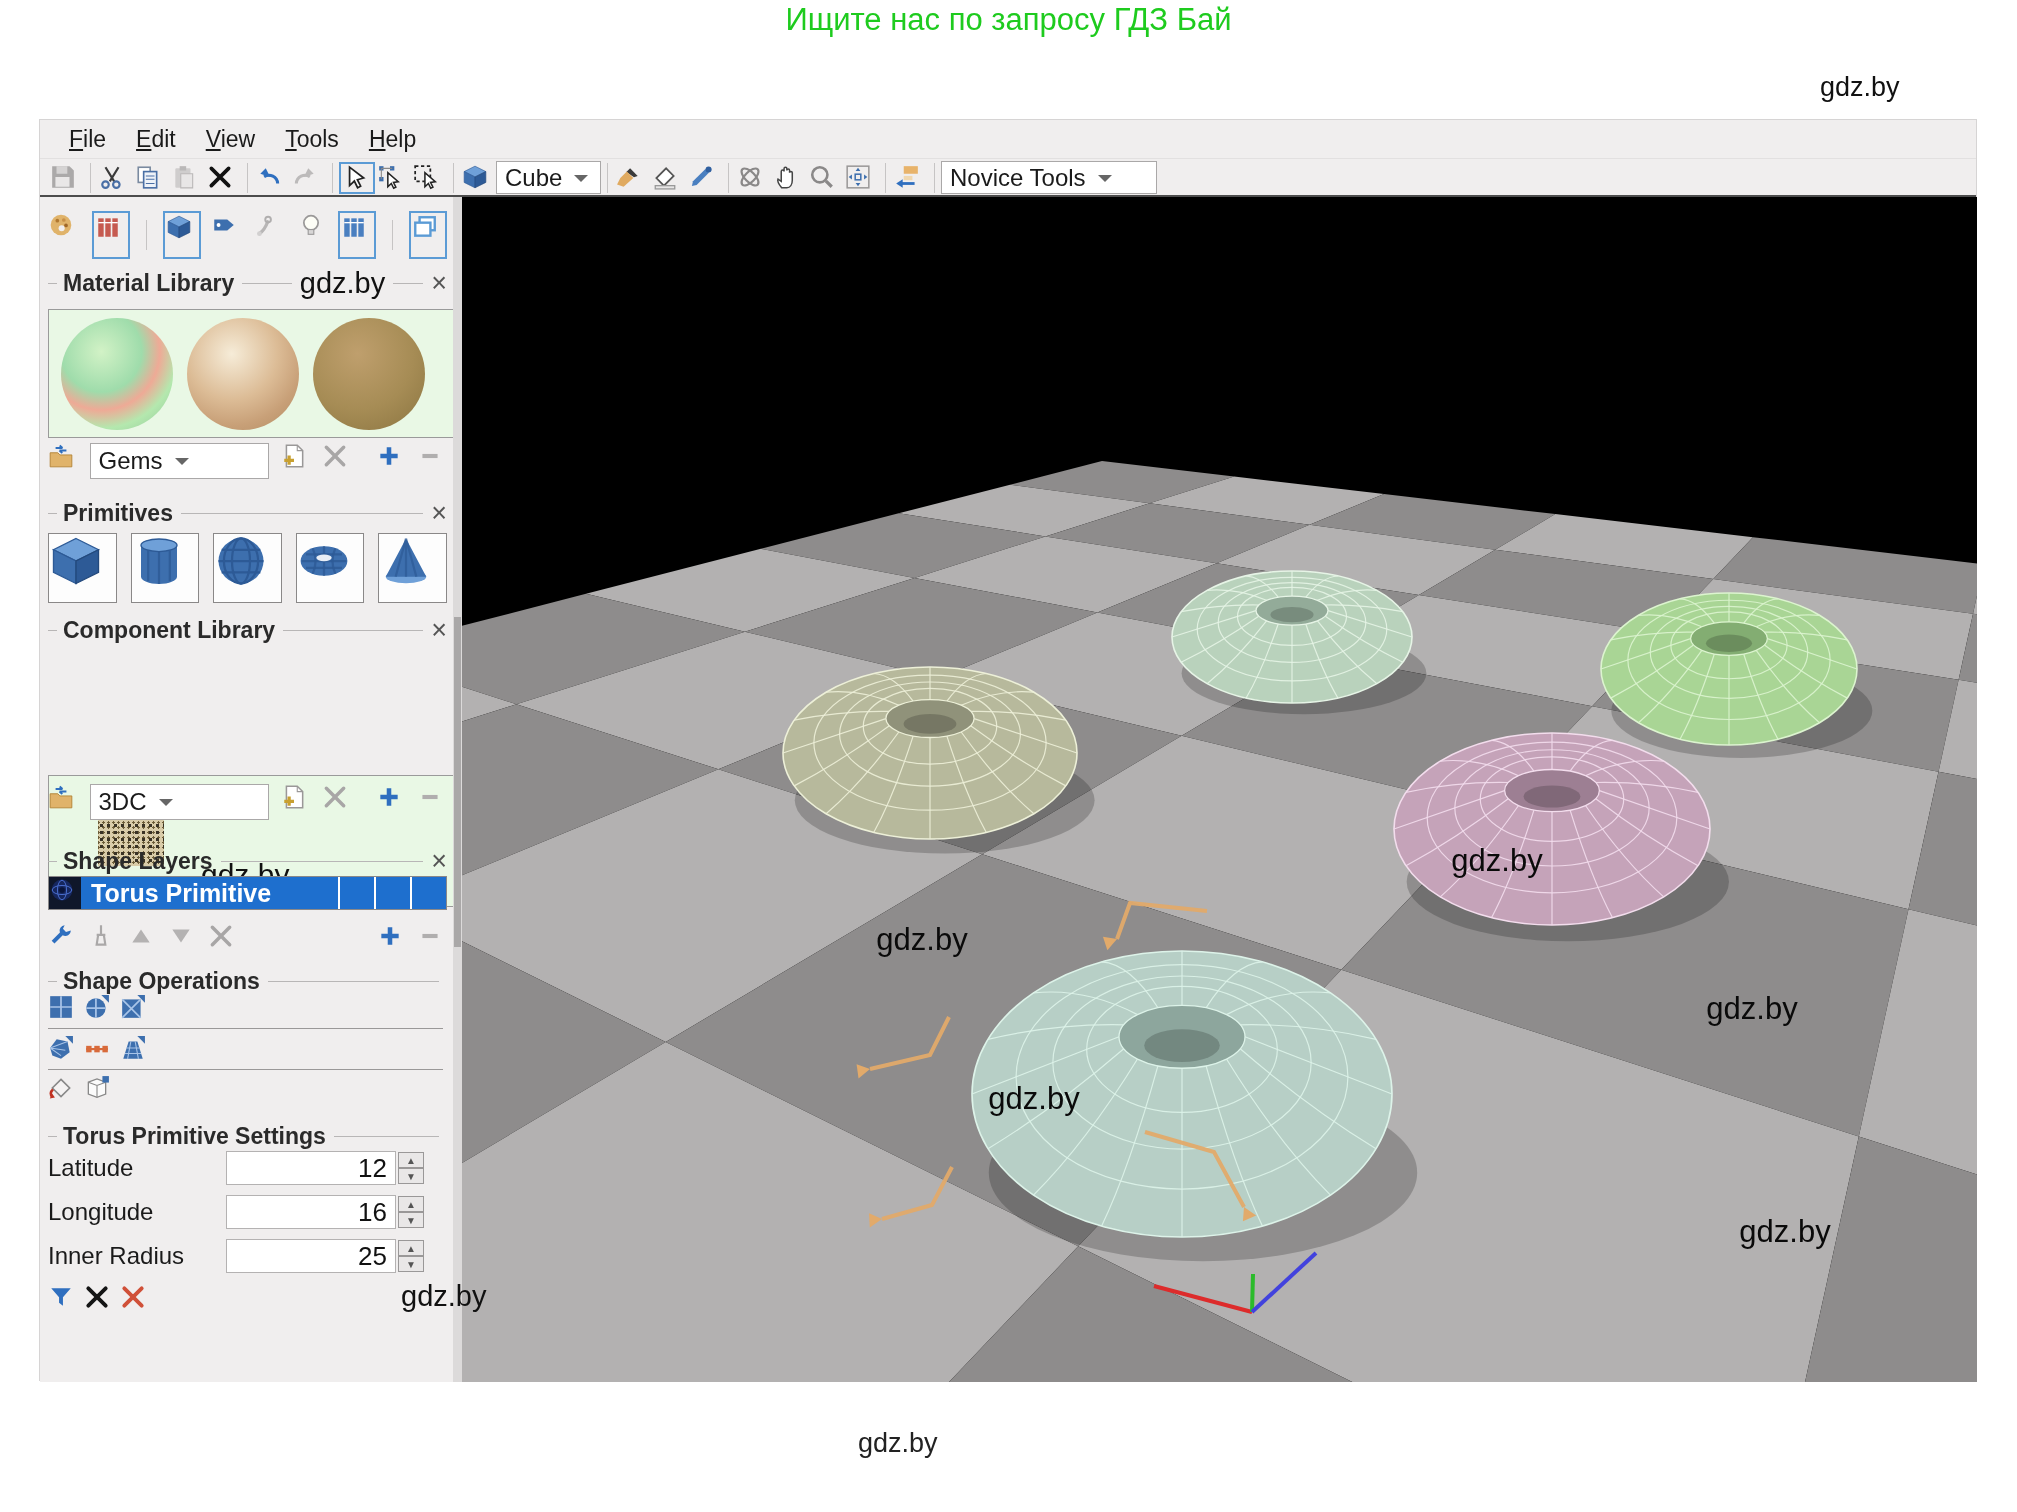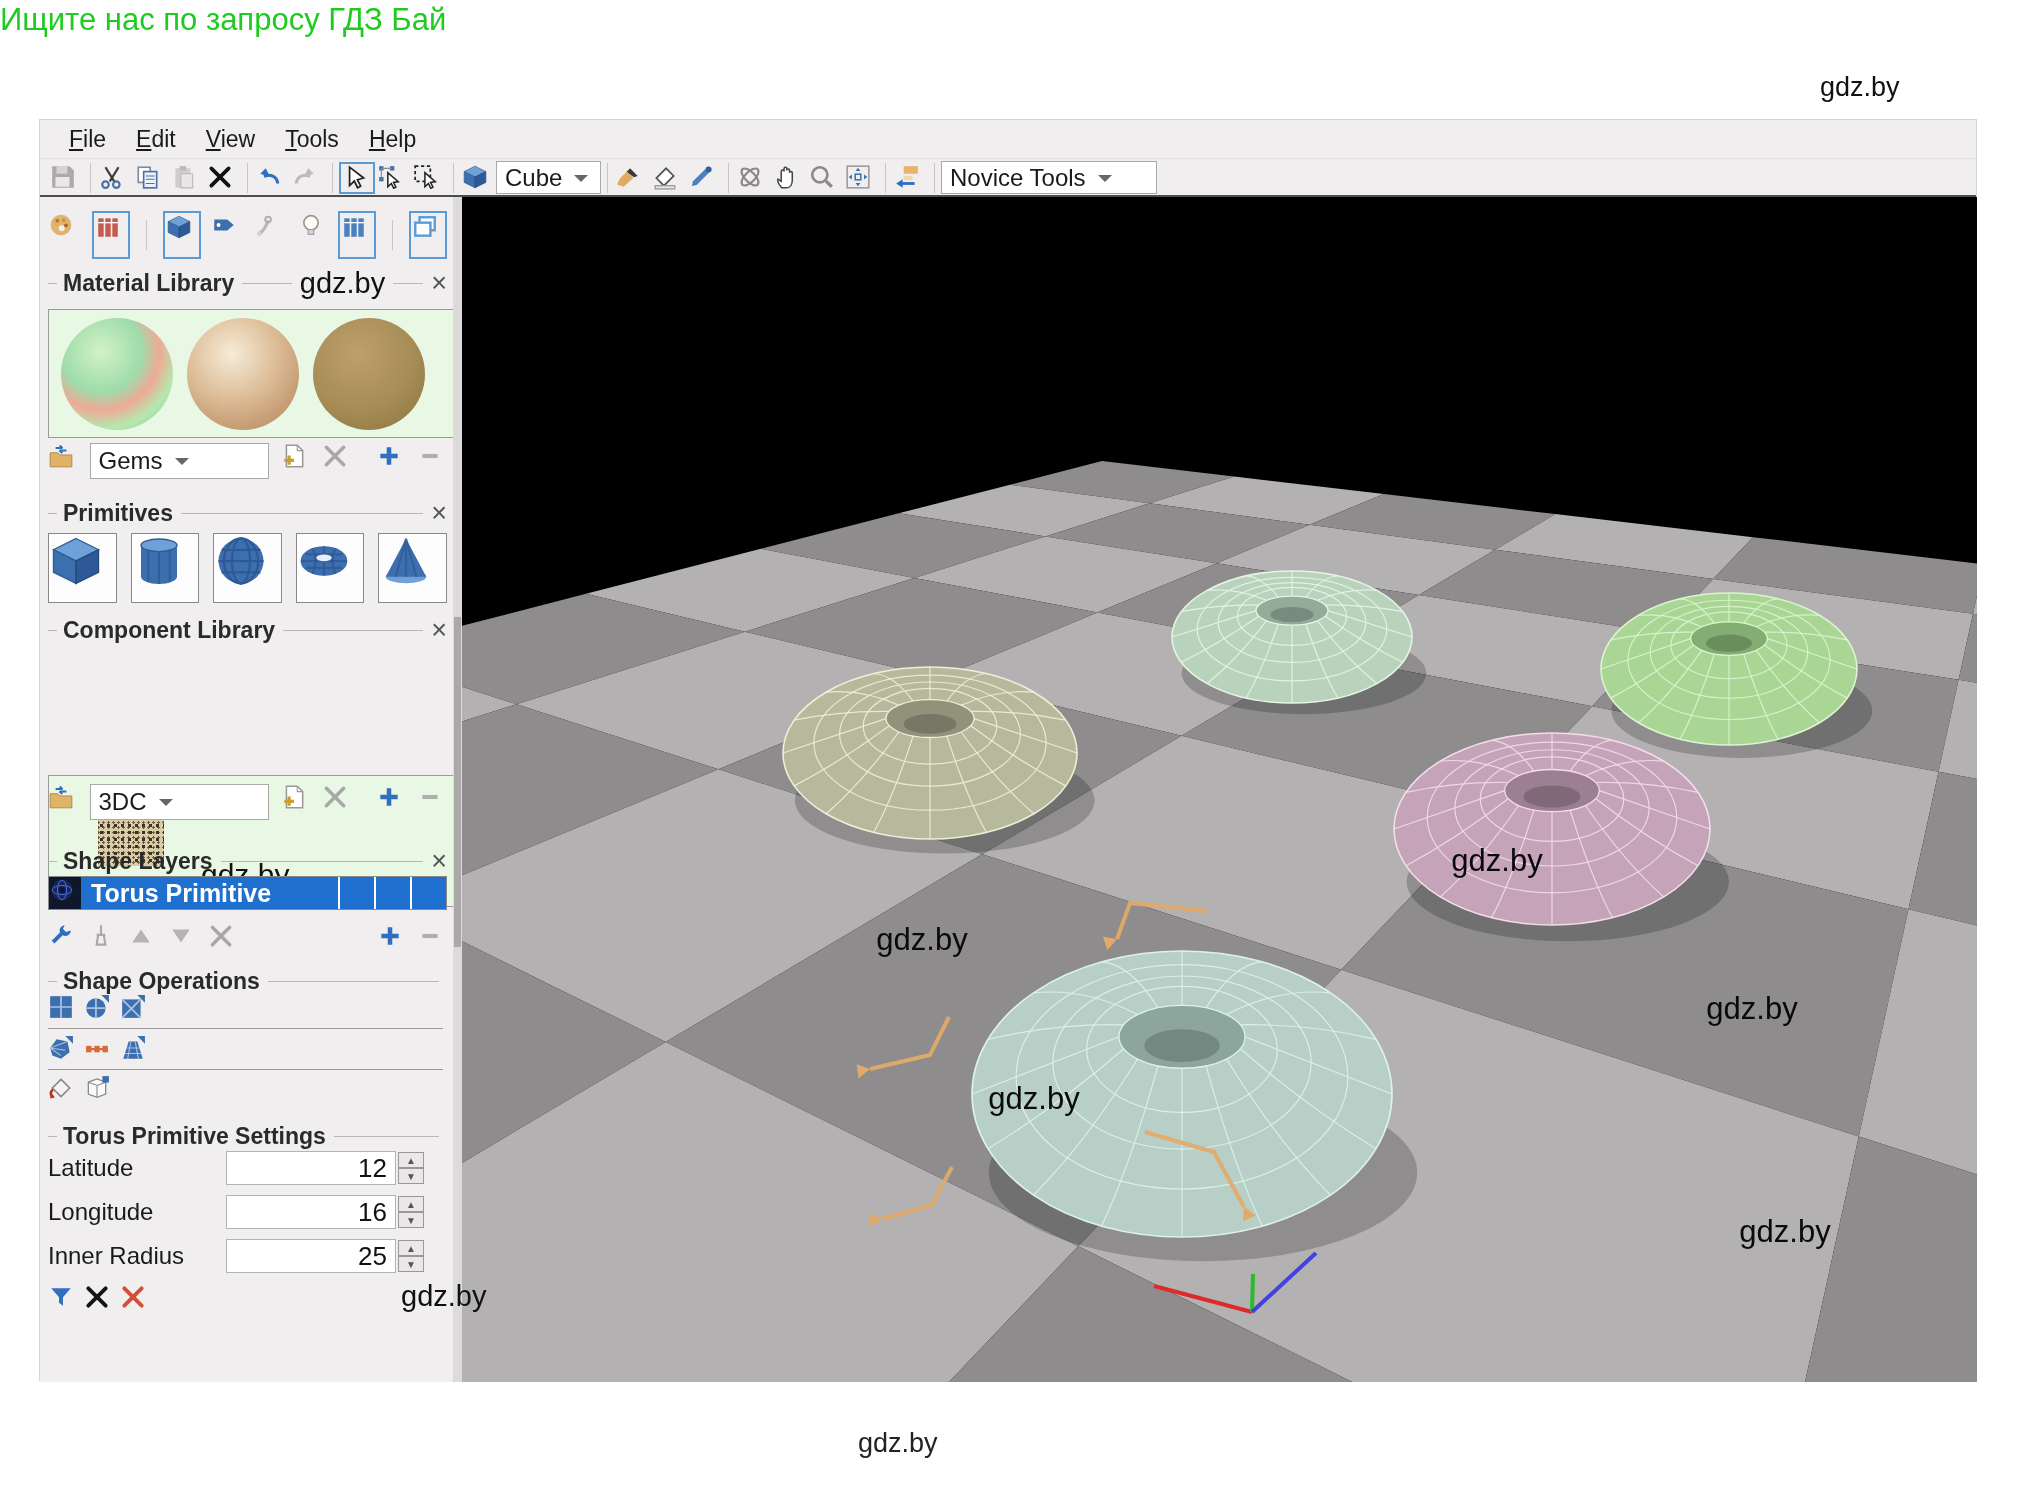--- a/index.html
+++ b/index.html
@@ -1,19 +1,19 @@
 <!DOCTYPE html>
 <html><head>
 <meta charset="utf-8">
 <style>
   html,body{margin:0;padding:0;background:#fff;}
   .page{position:relative;width:2017px;height:1512px;background:#ffffff;
         font-family:"Liberation Sans",sans-serif;overflow:hidden;}
   
-  .banner{position:absolute;left:0;top:2px;width:100%;text-align:left;
+  .banner{position:absolute;left:0;top:2px;width:100%;text-align:center;
           font-size:31px;font-weight:500;}
   .big-title{position:absolute;left:28px;top:48px;font-family:"Liberation Serif",serif;
              font-style:italic;font-weight:700;font-size:55px;letter-spacing:-1px;color:#0a0a0a;}
   .corner-wm{position:absolute;left:1820px;top:72px;font-size:27px;color:#111;}
   .caption{position:absolute;left:28px;top:1381px;font-family:"Liberation Serif",serif;
            font-weight:700;font-size:47px;letter-spacing:-1px;color:#0a0a0a;}
   .caption-wm{position:absolute;left:858px;top:1428px;font-size:27px;color:#222;}
   .footer{position:absolute;left:0;top:1468px;width:2017px;text-align:center;font-size:31px;}
   
   .app{position:absolute;left:39px;top:119px;width:1938px;height:1262px;

